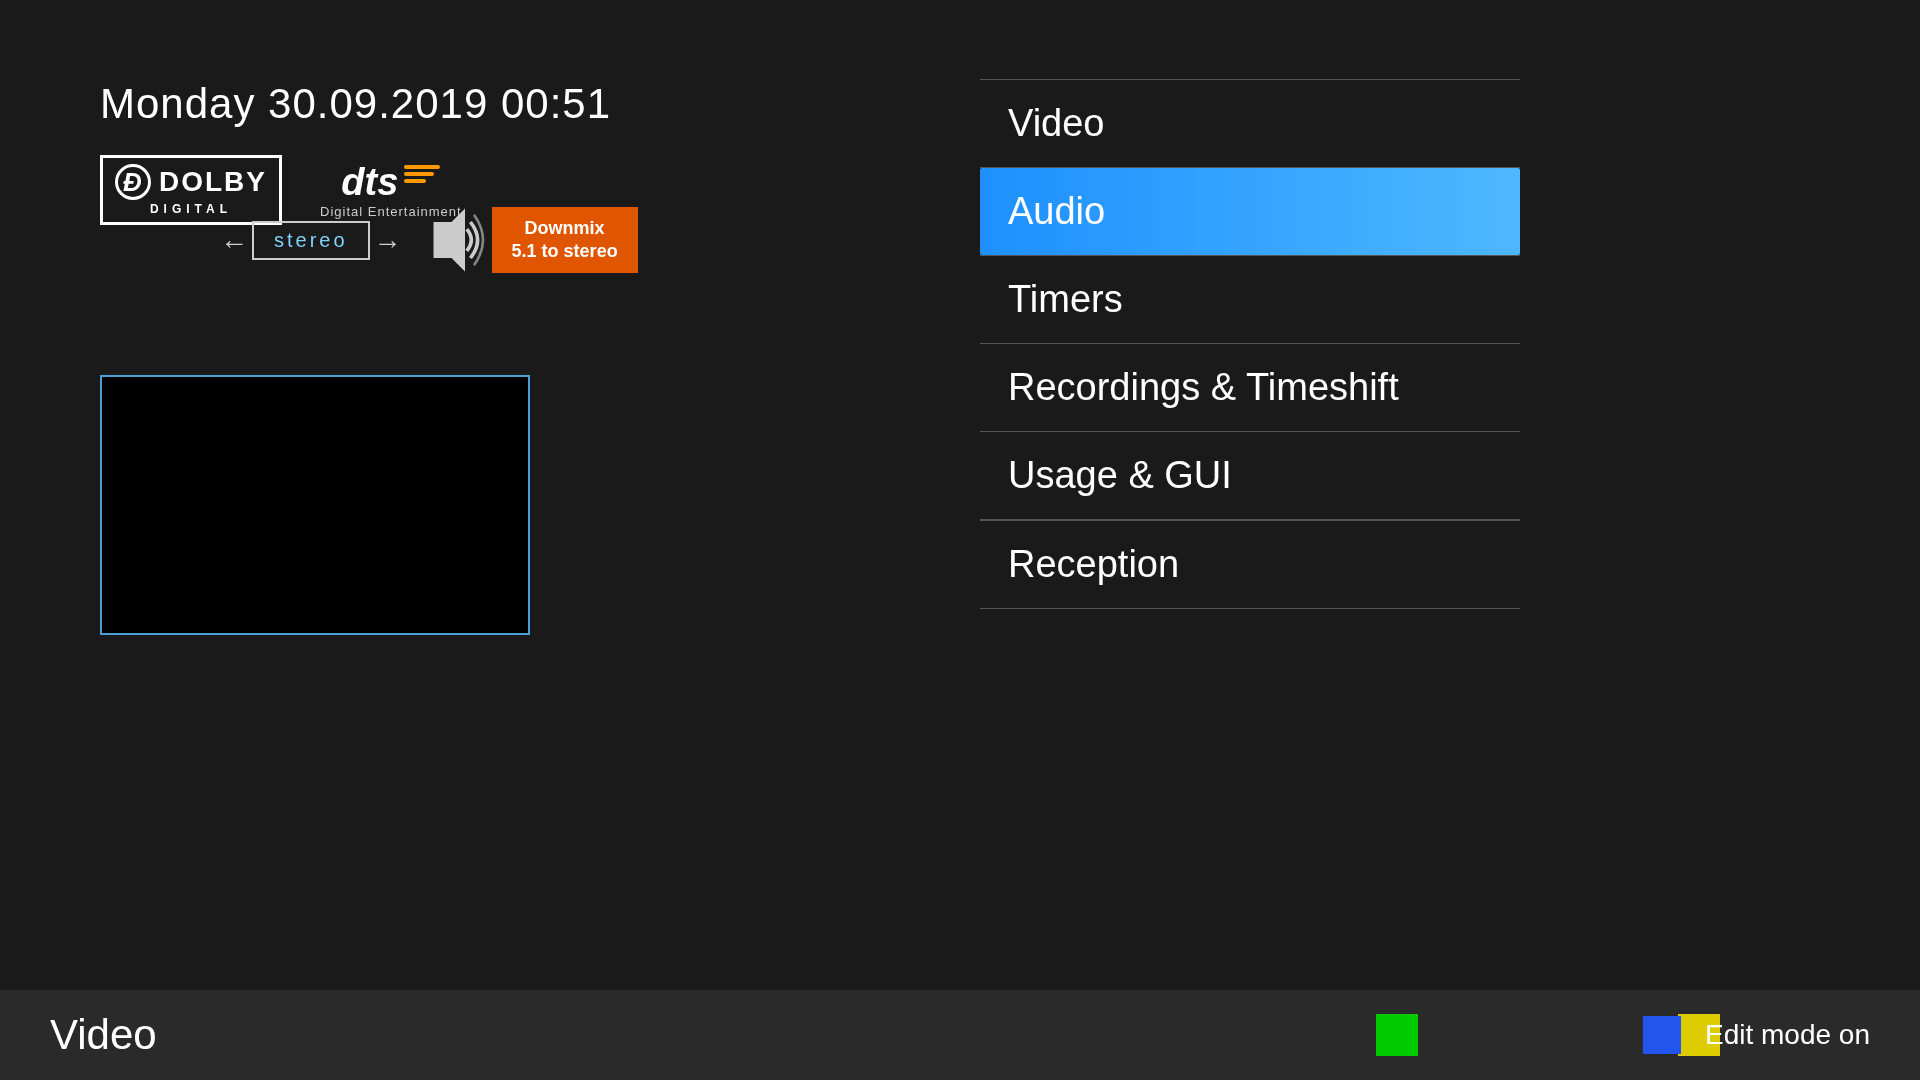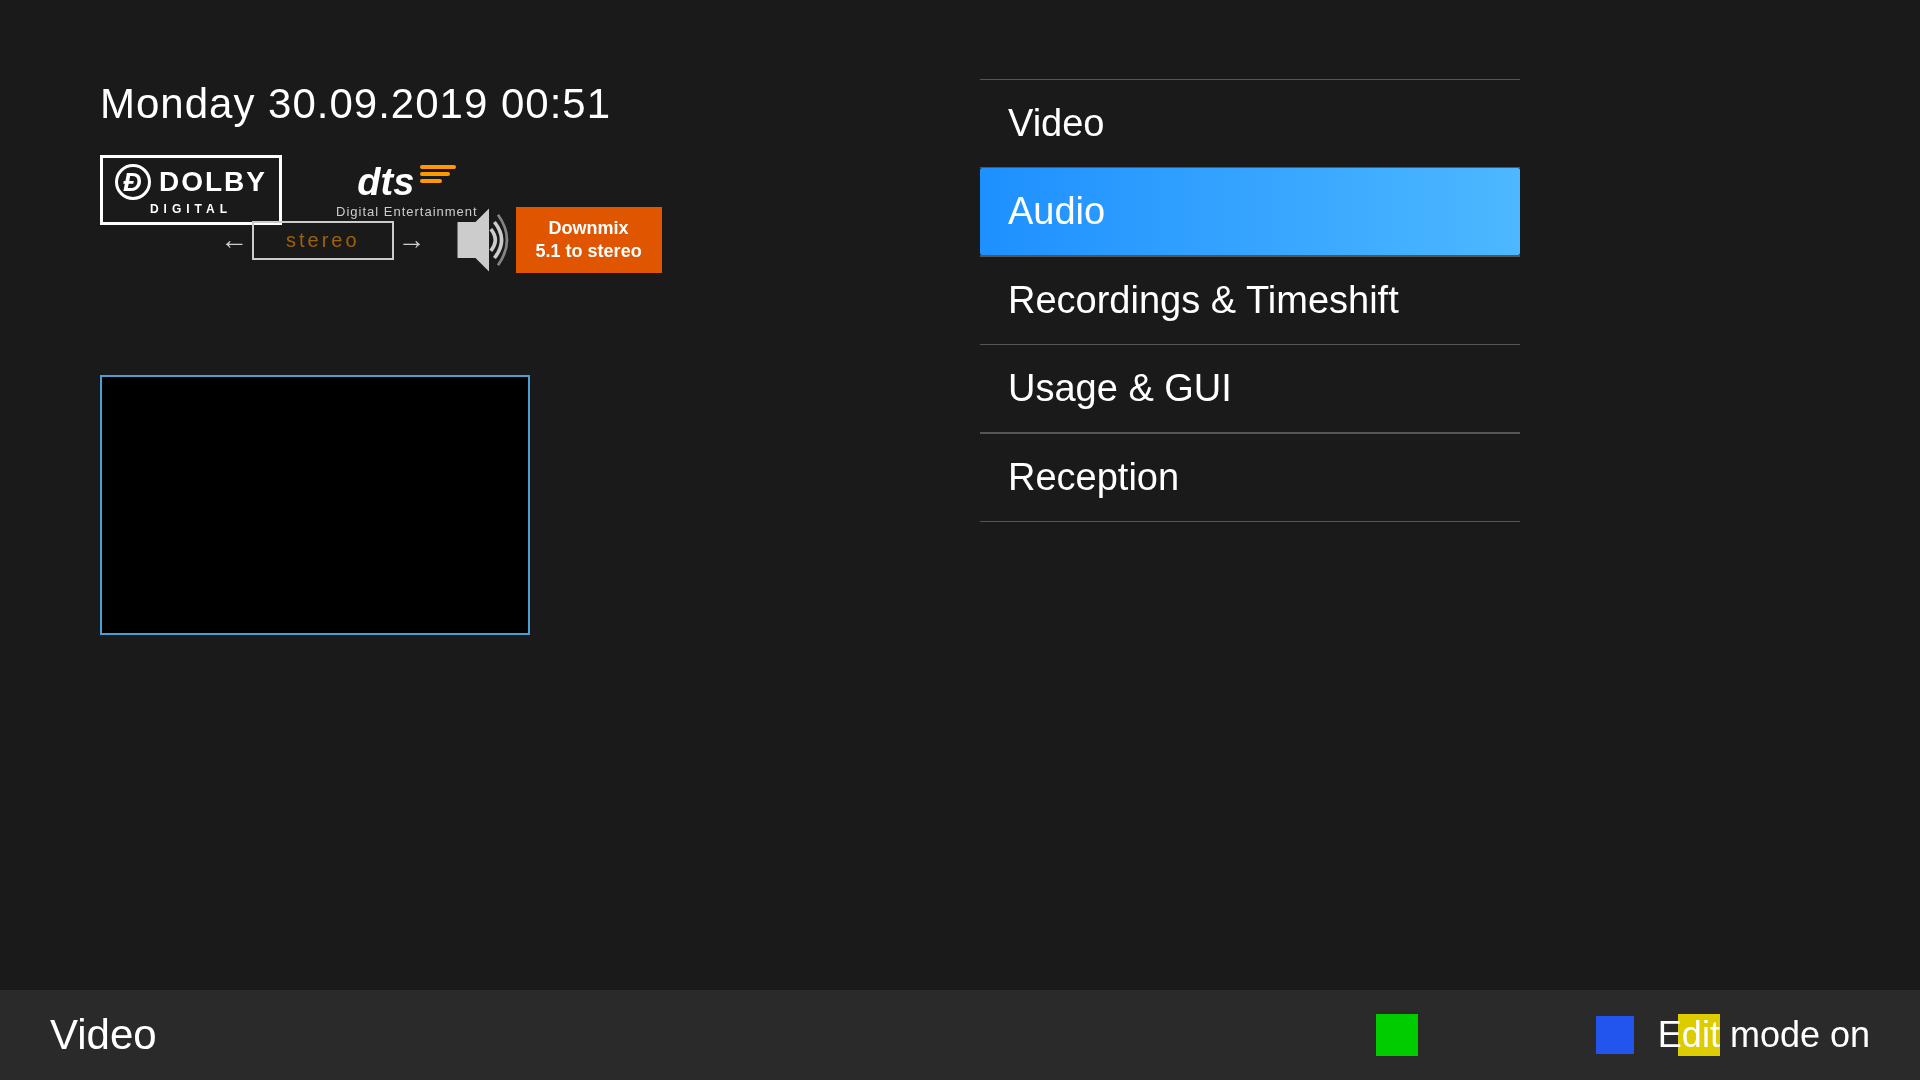--- a/index.html
+++ b/index.html
@@ -86,23 +86,23 @@
       position: absolute;
       top: 195px;
       left: 220px;
       display: flex;
       align-items: center;
       gap: 0px;
     }
 
     .stereo-box {
       border: 2px solid #ccc;
-      padding: 6px 32px;
+      padding: 6px 20px;
       font-size: 20px;
-      color: #a16207;
+      color: #7dd3fc;
       letter-spacing: 3px;
     }
 
     .arrow-left {
       font-size: 28px;
       color: #ccc;
       margin-right: 4px;
     }
     .arrow-right {
       font-size: 28px;
@@ -200,21 +200,21 @@
       width: 42px;
       height: 42px;
     }
 
     .edit-mode {
       position: absolute;
       right: 50px;
       display: flex;
       align-items: center;
       gap: 24px;
-      font-size: 36px;
+      font-size: 28px;
       color: #fff;
     }
 
     .blue-btn {
       width: 38px;
       height: 38px;
       background: #2255ee;
     }
   </style>
 </head>
@@ -228,21 +228,21 @@
       <div class="dolby-d-icon">
         <svg width="30" height="30" viewBox="0 0 30 30">
           <text x="5" y="24" font-size="26" font-weight="bold" font-style="italic" fill="white" font-family="Arial">Ð</text>
         </svg>
       </div>
       <span class="dolby-text">DOLBY</span>
     </div>
     <div class="dolby-digital-text">DIGITAL</div>
   </div>
 
-  <div class="dts-logo" style="margin-left:24px;">
+  <div class="dts-logo" style="margin-left:8px;">
     <div style="display:flex;align-items:flex-start;gap:6px;">
       <span style="font-size:38px;font-weight:900;font-style:italic;color:#fff;">dts</span>
       <div style="display:flex;flex-direction:column;margin-top:4px;gap:3px;">
         <span style="display:block;width:36px;height:4px;background:#f90;border-radius:2px;"></span>
         <span style="display:block;width:30px;height:4px;background:#f90;border-radius:2px;"></span>
         <span style="display:block;width:22px;height:4px;background:#f90;border-radius:2px;"></span>
       </div>
     </div>
     <div style="font-size:13px;color:#ccc;letter-spacing:1px;">Digital Entertainment</div>
   </div>
@@ -269,20 +269,21 @@
 </div>
 
 <div id="preview-box"></div>
 
 <div id="menu-panel">
   <div class="menu-separator"></div>
 <div class="menu-item">Video</div>
     <div class="menu-separator"></div>
     <div class="menu-item active">Audio</div>
     <div class="menu-separator"></div>
+    <div class="menu-item">Timers</div>
     <div class="menu-separator"></div>
     <div class="menu-item">Recordings &amp; Timeshift</div>
     <div class="menu-separator"></div>
     <div class="menu-item">Usage &amp; GUI</div>
     <div class="menu-separator"></div>
     <div class="menu-separator"></div>
     <div class="menu-item">Reception</div>
     <div class="menu-separator"></div>
   </div>
 

